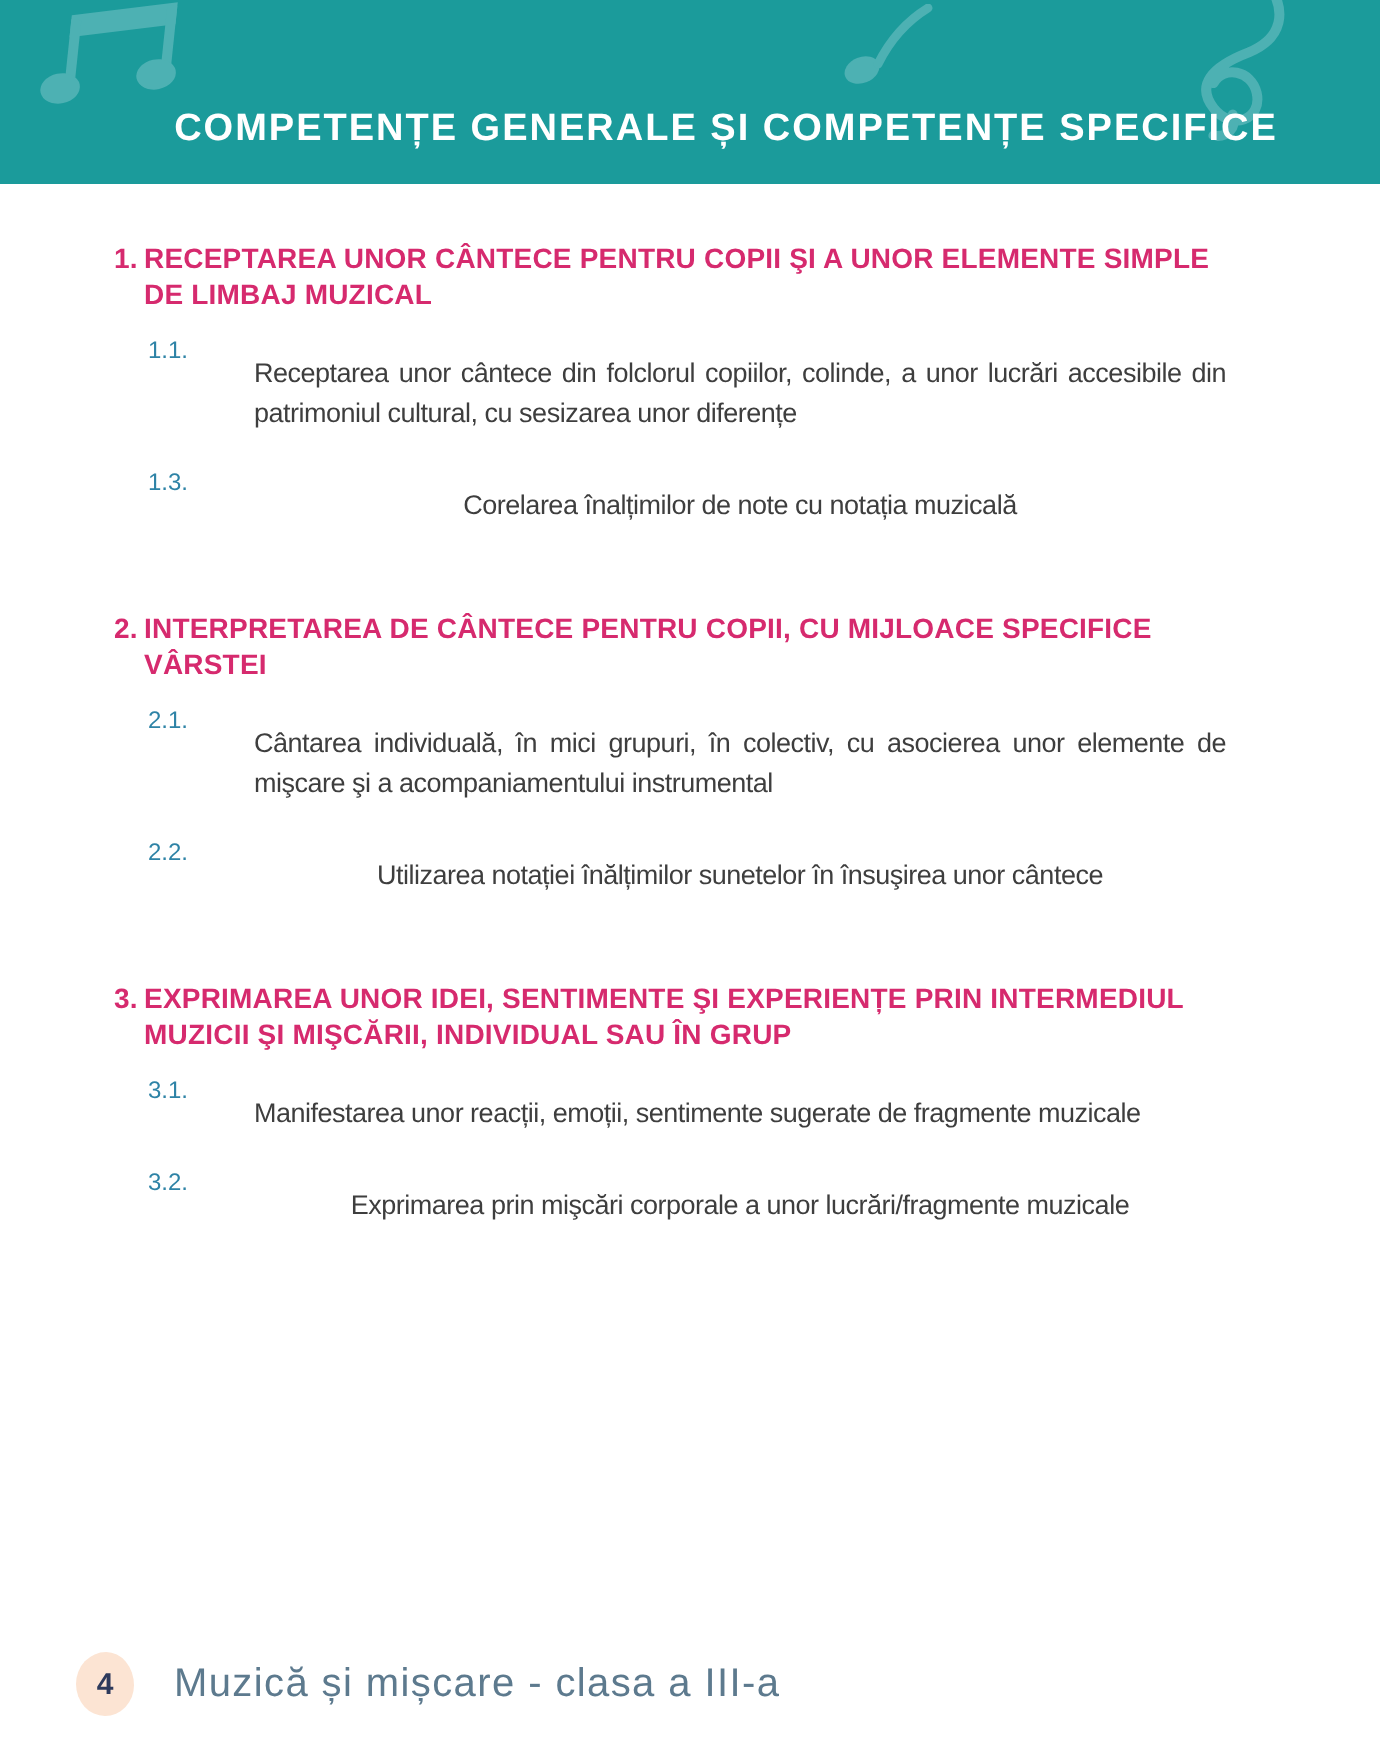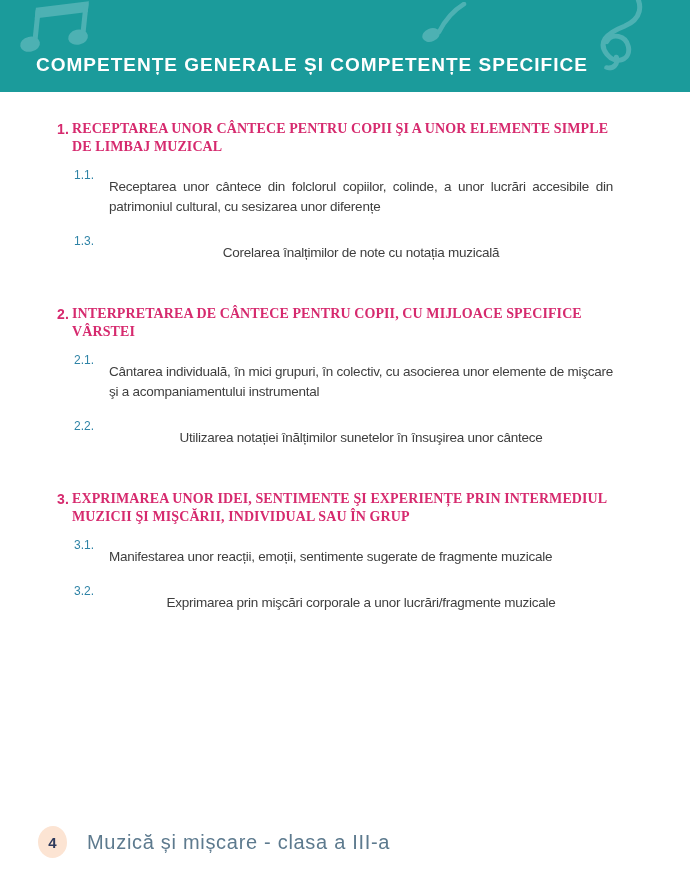--- a/index.html
+++ b/index.html
@@ -20,21 +20,21 @@
     position: absolute;
     top: 0; left: 0;
     width: 690px;
     height: 92px;
     background: #1b9b9b;
   }
   .banner-title {
     position: absolute;
     left: 0; right: 0;
     top: 54px;
-    text-align: left;
+    text-align: center;
     color: #ffffff;
     font-size: 19px;
     font-weight: bold;
     letter-spacing: 1px;
     white-space: nowrap;
     padding-left: 36px;
   }
   .deco { position: absolute; }
   .deco svg { display: block; }
   .deco-left   { left: 20px;  top: -4px;  transform: rotate(6deg); }
@@ -59,31 +59,31 @@
     line-height: 18px;
     letter-spacing: 0.1px;
     max-width: 565px;
   }
   .sec-num { flex: none; width: 15px; }
   .sec-heading h2 {
     margin: 0;
     font-size: inherit;
     font-weight: inherit;
     line-height: inherit;
-    font-family: Liberation Serif, serif;
   }
 
   .items { margin-top: 9px; padding-left: 17px; }
   .item {
     display: flex;
     margin-bottom: 2px;
     font-size: 13.5px;
     letter-spacing: -0.25px;
     line-height: 20px;
     color: #3e3e3e;
+    gap: 18px;
   }
   .item-num {
     flex: none;
     width: 23px;
     color: #2e83a6;
     font-size: 12px;
     letter-spacing: 0;
   }
   .item p {
     margin: 12px;

